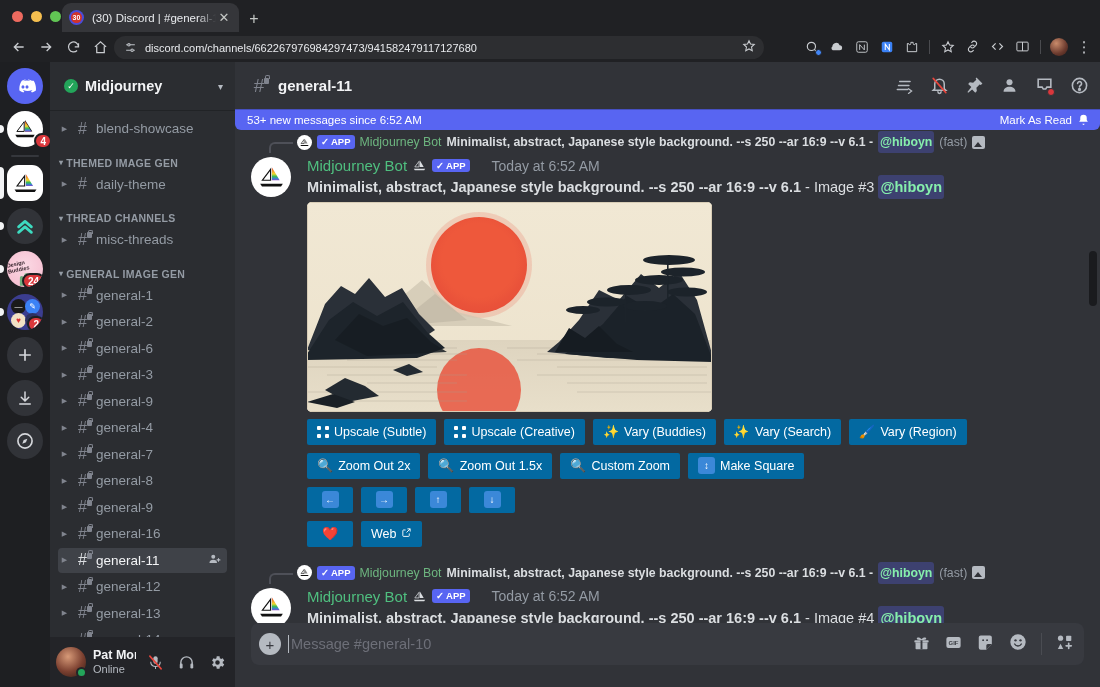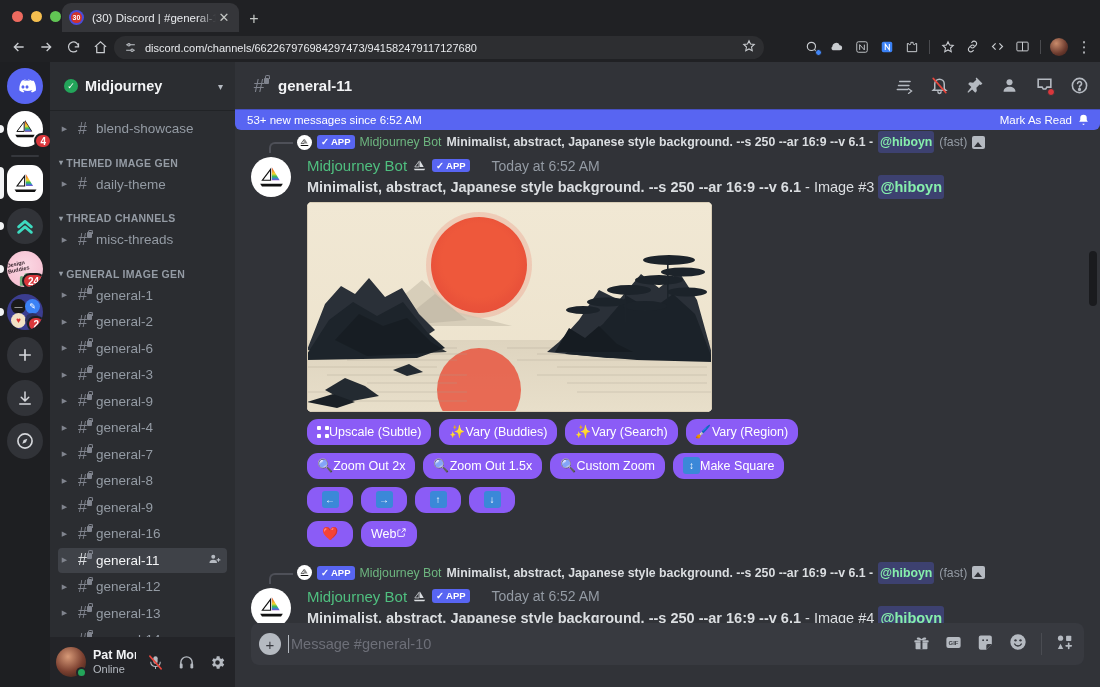--- a/index.html
+++ b/index.html
@@ -169,22 +169,22 @@
   .m-time { font-size:14px; color:#949ba4; margin-left:17px; }
   .m-text { font-size:14.5px; font-weight:bold; color:#dbdee1; line-height:1.35; padding:2px 0 4px; white-space:nowrap; }
   .m-text .plain { font-weight:400; color:#dbdee1; }
 
   
   .artwork { width:405px; height:210px; border-radius:5px; overflow:hidden; position:relative; background:#ece3cf; }
 
   
   .btnrows { padding:7px 0 0 16px; }
   .btnrow { display:flex; gap:8px; margin-bottom:8px; }
-  .mjb { height:26px; background:#8b5cf6; border-radius:11px; display:flex; align-items:center;
-         padding:0 10px; font-size:12.5px; color:#fff; font-weight:500; white-space:nowrap; }
+  .mjb { height:26px; background:#0369a1; border-radius:2px; display:flex; align-items:center;
+         gap:5px; padding:0 10px; font-size:12.5px; color:#fff; font-weight:500; white-space:nowrap; }
   .mjb.icon-only { padding:0 12px; justify-content:center; min-width:46px; }
   .emoji { font-size:13px; line-height:1; }
   .sq-ico { display:inline-block; width:12px; height:12px; position:relative; }
   .sq-ico i{ position:absolute; width:4px; height:4px; background:#fff; border-radius:1px; font-style:normal;}
   .arrow-ico { width:17px; height:17px; border-radius:3px; background:#3b88d8; color:#fff; font-size:10px;
                display:flex; align-items:center; justify-content:center; }
 
   
   .composer-wrap { flex:0 0 auto; padding:0 16px 22px 16px; background:#313338; }
   .composer { height:42px; background:#383a40; border-radius:8px; display:flex; align-items:center; padding:0 10px 0 8px; gap:10px; }
@@ -842,20 +842,29 @@
                     <div class="mjb">
                       <span class="sq-ico">
                           <i style="left:0;top:0"></i>
                           <i style="right:0;top:0"></i>
                           <i style="left:0;bottom:0"></i>
                           <i style="right:0;bottom:0"></i>
                         </span>
                       <span>Upscale (Subtle)</span>
                     </div>
                     <div class="mjb">
+                      <span class="sq-ico">
+                          <i style="left:0;top:0"></i>
+                          <i style="right:0;top:0"></i>
+                          <i style="left:0;bottom:0"></i>
+                          <i style="right:0;bottom:0"></i>
+                        </span>
+                      <span>Upscale (Creative)</span>
+                    </div>
+                    <div class="mjb">
                       <span class="emoji">✨</span>
                       <span>Vary (Buddies)</span>
                     </div>
                     <div class="mjb">
                       <span class="emoji">✨</span>
                       <span>Vary (Search)</span>
                     </div>
                     <div class="mjb">
                       <span class="emoji">🖌️</span>
                       <span>Vary (Region)</span>

